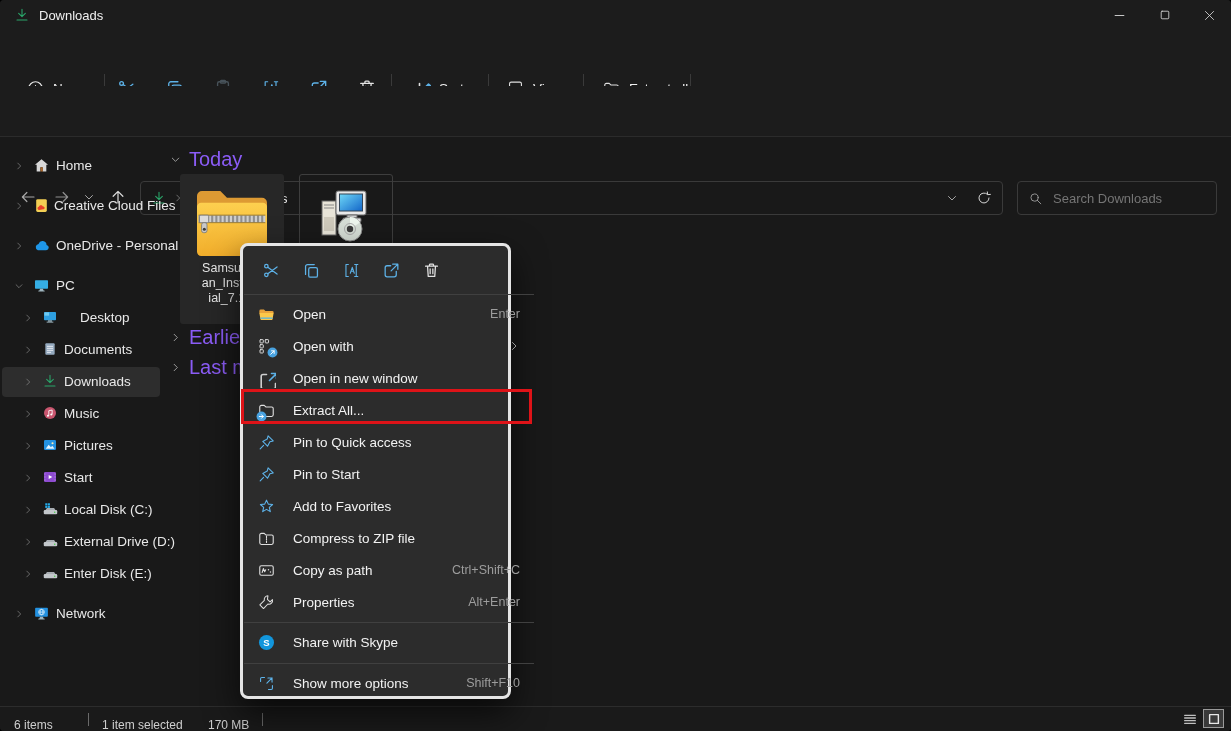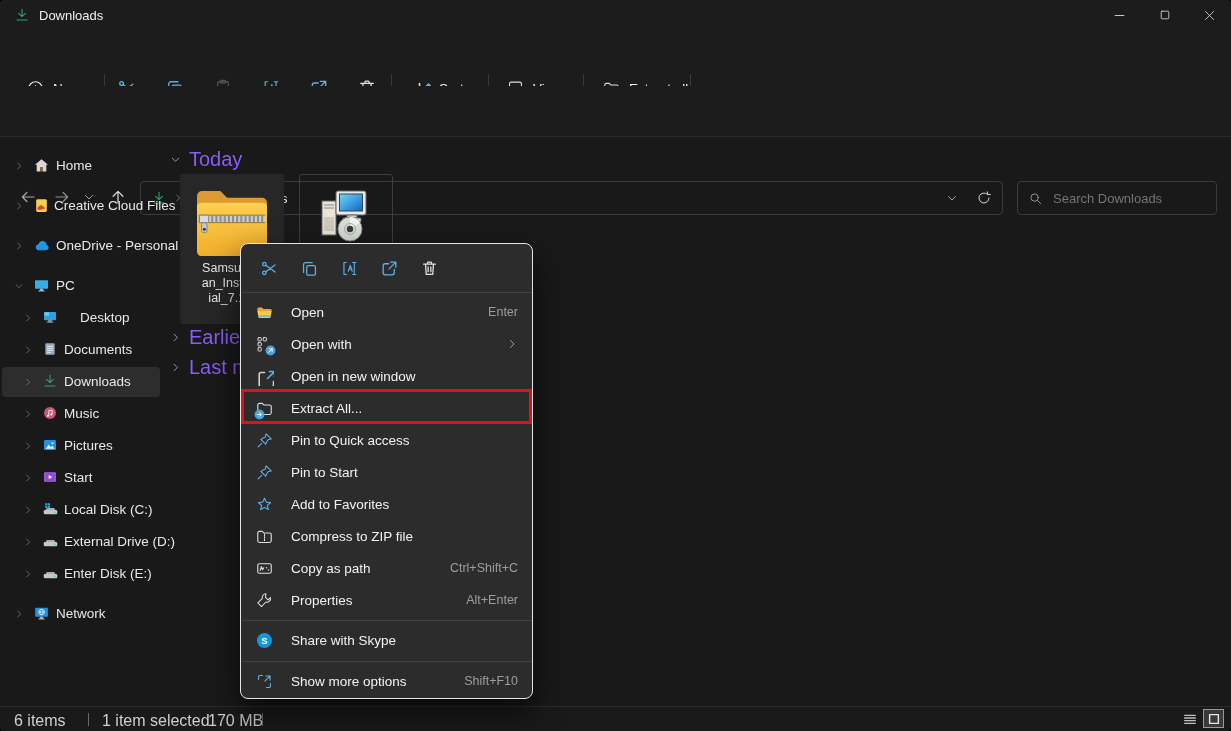--- a/index.html
+++ b/index.html
@@ -23,31 +23,31 @@
   
   .siderow{position:absolute;left:2px;width:158px;height:30px;border-radius:4px;}
   .siderow .lbl{position:absolute;font-size:13.5px;color:#e8e8e8;top:7px;white-space:nowrap;}
   .chev{position:absolute;color:#909090;}
   .sicon{position:absolute;top:6px;}
   .selected{background:#2d2d2d;}
   
   .grouphdr{position:absolute;font-size:20px;color:#8b5cf6;white-space:nowrap;}
   .tile-label{font-size:12.5px;color:#e8e8e8;text-align:center;line-height:15px;white-space:nowrap;}
   
-  .cmenu{position:absolute;left:240px;top:243px;width:293px;height:456px;background:#2c2c2c;border:1px solid #e5e5e5;border-radius:8px;box-shadow:0 14px 34px rgba(0,0,0,.65);box-sizing:border-box;z-index:40;}
+  .cmenu{position:absolute;left:240px;top:243px;width:271px;height:456px;background:#2c2c2c;border:3px solid #e5e5e5;border-radius:8px;box-shadow:0 14px 34px rgba(0,0,0,.65);box-sizing:border-box;z-index:40;}
   .mrow{position:absolute;left:5px;width:281px;height:32px;display:flex;align-items:center;border-radius:4px;padding:0 9px;box-sizing:border-box;}
   .mrow .mlabel{font-size:13.5px;color:#f2f2f2;margin-left:17px;white-space:nowrap;}
   .mrow .msc{margin-left:auto;font-size:12.5px;color:#9d9d9d;white-space:nowrap;}
   .msep{position:absolute;left:1px;width:290px;height:1px;background:#404040;}
   .micon{width:19px;height:19px;position:relative;flex:0 0 19px;}
   .qbtn{position:absolute;top:7px;width:36px;height:34px;display:flex;align-items:center;justify-content:center;border-radius:4px;}
   .redbox{position:absolute;left:241px;top:389px;width:285px;height:29px;border:3px solid #de1318;z-index:60;pointer-events:none;}
   
   .statusbar{position:absolute;left:0;top:706px;width:100%;height:25px;background:#1a1a1a;border-top:1px solid #2c2c2c;box-sizing:border-box;}
-  .st{position:absolute;top:5px;font-size:16px;color:#cfcfcf;white-space:nowrap;}
+  .st{position:absolute;top:11px;font-size:12px;color:#cfcfcf;white-space:nowrap;}
   .stsep{position:absolute;top:6px;width:1px;height:13px;background:#6a6a6a;}
   .badge{position:absolute;}
 </style>
 </head>
 <body>
 
 <svg width="0" height="0" style="position:absolute">
 <defs>
 <symbol id="i-chev-r" viewBox="0 0 24 24">
         <path d="M9 5l7 7-7 7"></path>

